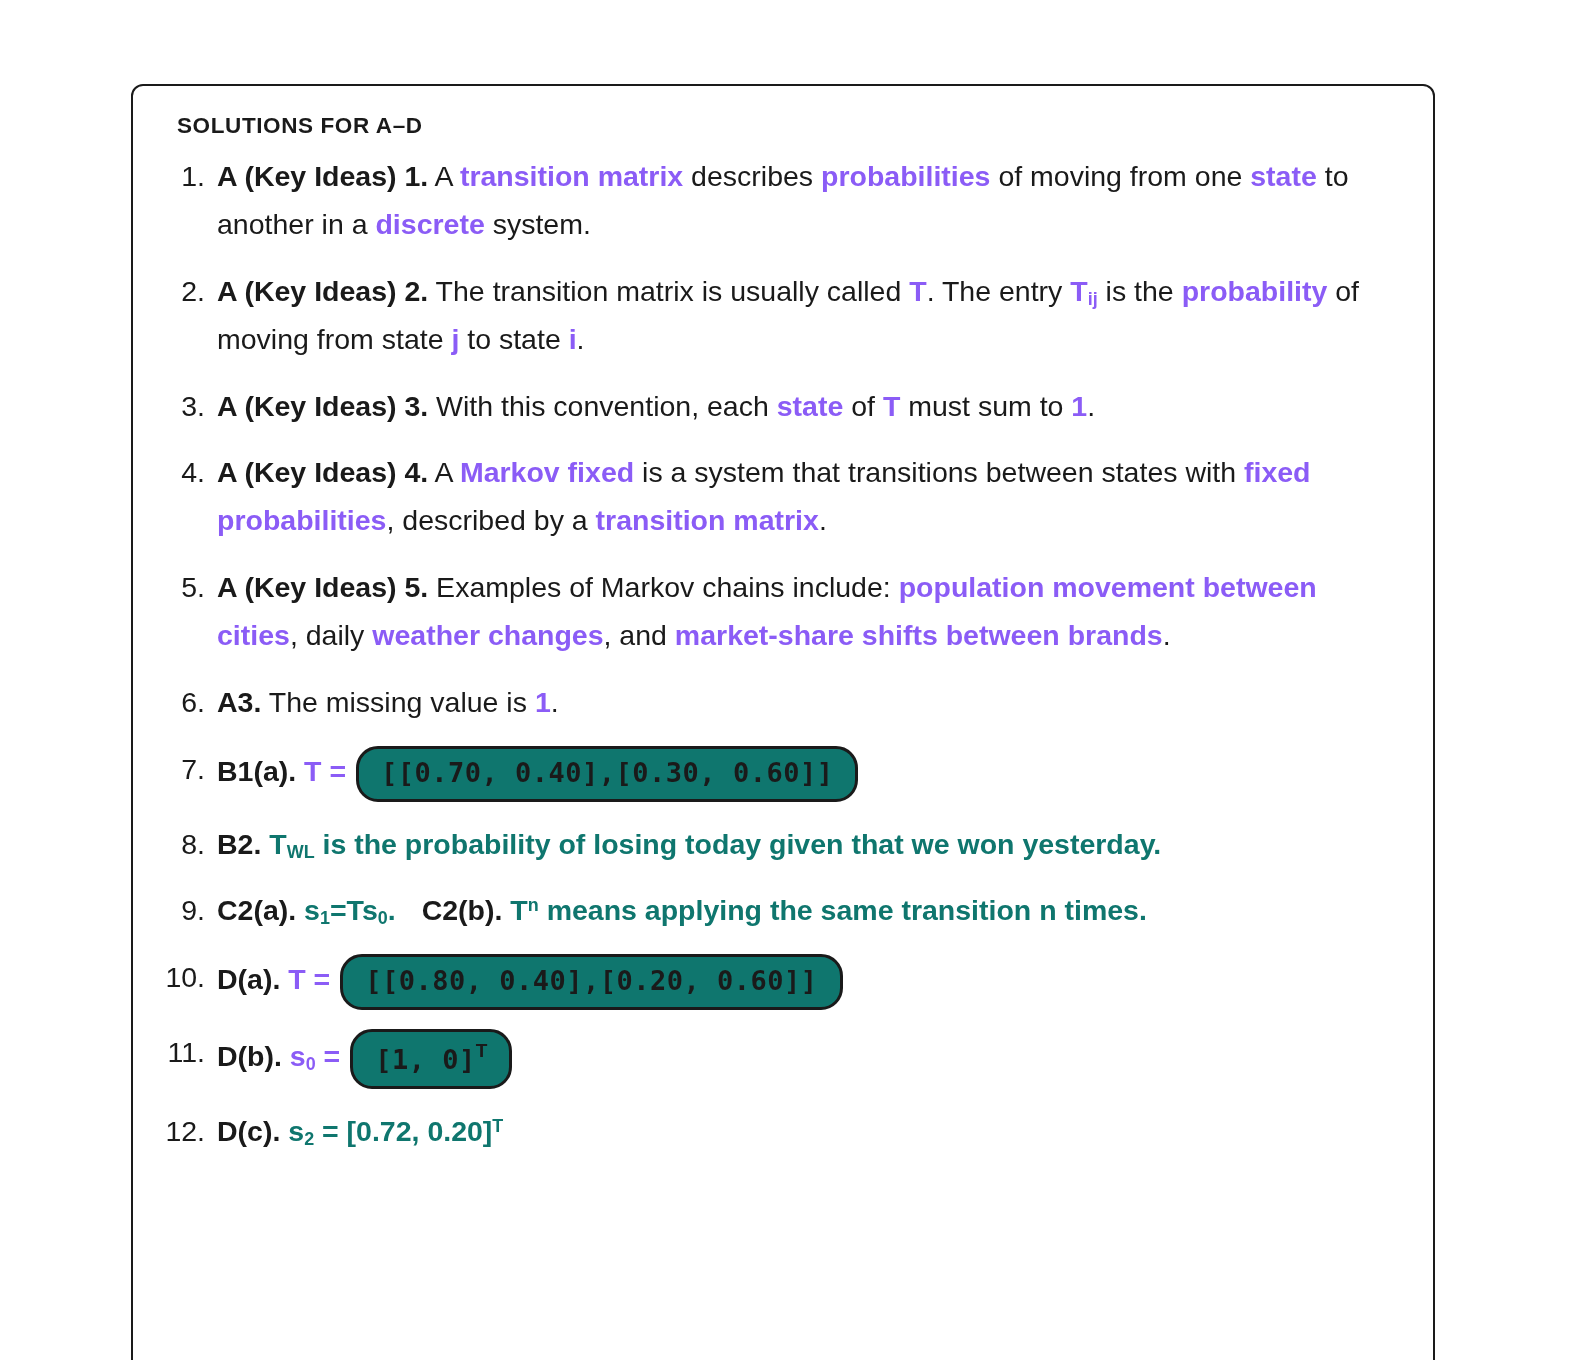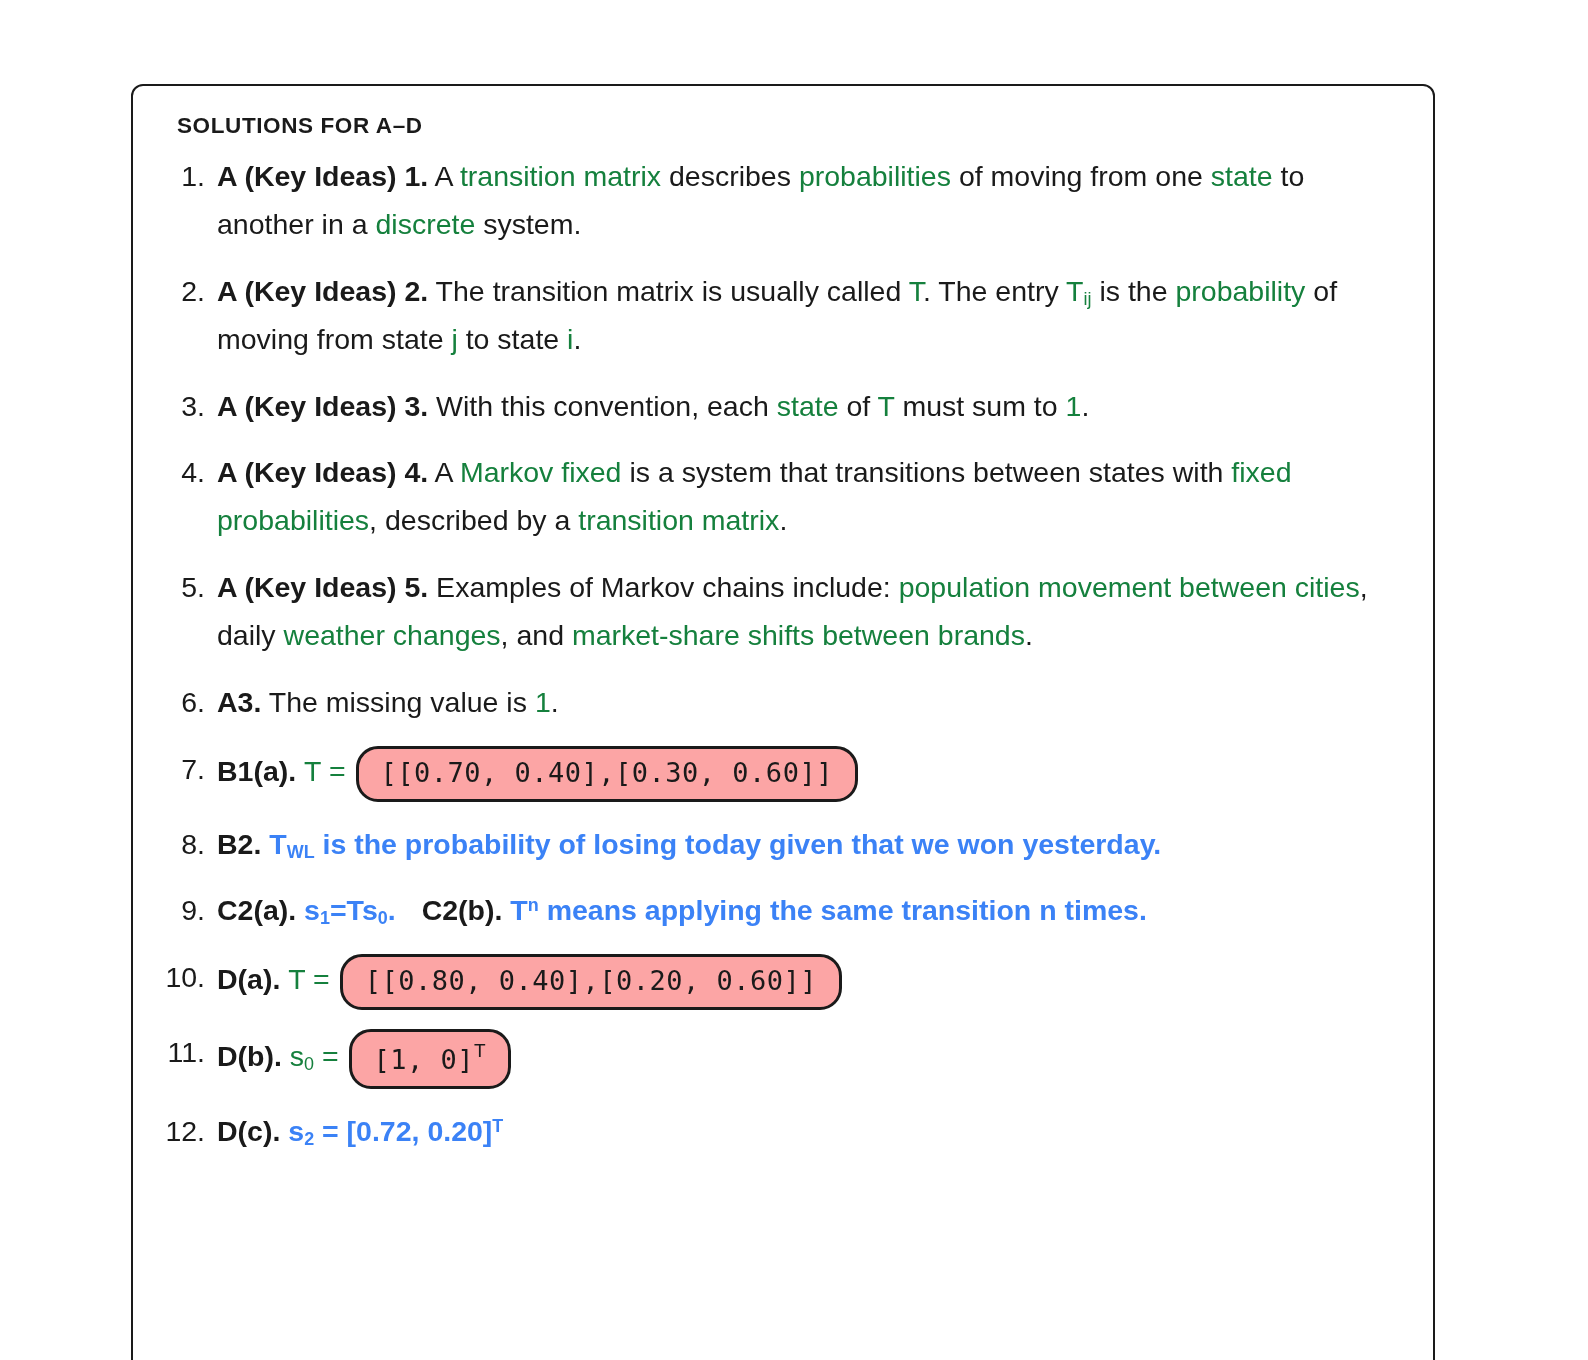--- a/index.html
+++ b/index.html
@@ -63,22 +63,22 @@
     left: 0;
     top: 0;
     width: 50px;
     text-align: right;
     font-size: 28.5px;
     line-height: 1.68;
     color: #1a1a1a;
     font-weight: 400;
   }
   b, .b { font-weight: bold; text-align: center; }
-  .redb { color: #15803d; font-weight: normal; }
-  .allred { color: #3b82f6; font-weight: bold; }
+  .redb { color: #8b5cf6; font-weight: bold; }
+  .allred { color: #0f766e; font-weight: bold; }
   sub {
     font-size: 0.63em;
     vertical-align: -0.22em;
     line-height: 0;
   }
   sup {
     font-size: 0.63em;
     vertical-align: 0.52em;
     line-height: 0;
   }
@@ -87,22 +87,23 @@
     vertical-align: middle;
     border: 3px solid #1a1a1a;
     border-radius: 22px;
     padding: 7px 22px 9px 22px;
     margin: 0 2px;
     font-family: "DejaVu Sans Mono", monospace;
     font-size: 27px;
     line-height: 1.25;
     letter-spacing: 0.5px;
     color: #1a1a1a;
-    background: #fca5a5;
+    background: #0f766e;
     white-space: pre;
+    font-weight: bold;
   }
   .codebox .tsup {
     font-family: "Liberation Sans", sans-serif;
     font-size: 19px;
     vertical-align: 0.62em;
     letter-spacing: 0;
   }
   .subline {
     display: block;
     margin-top: 6px;

